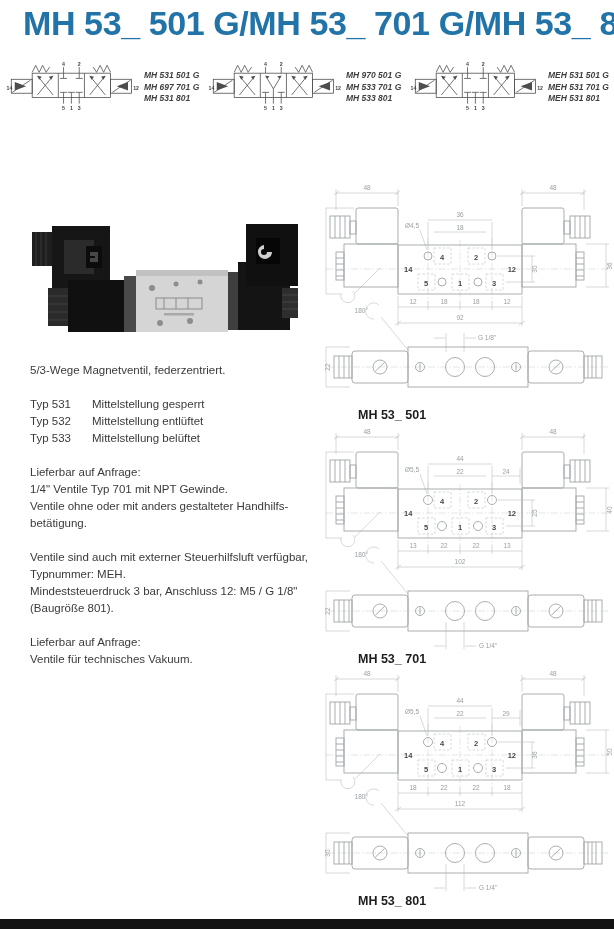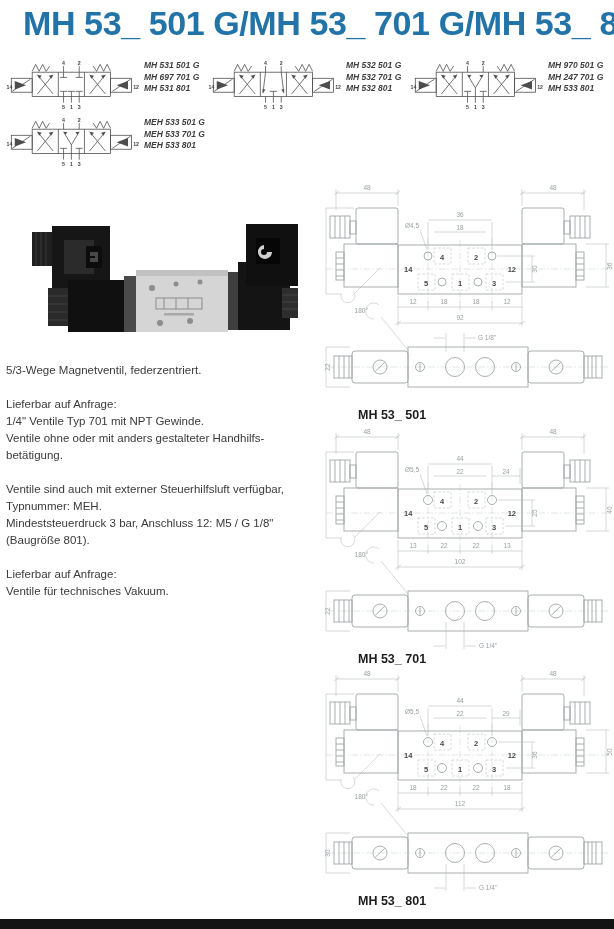--- a/index.html
+++ b/index.html
@@ -2,25 +2,25 @@
 <html><head>
 <meta charset="utf-8">
 <style>
   html,body{margin:0;padding:0}
   body{width:614px;height:929px;position:relative;background:#ffffff;
        font-family:"Liberation Sans",sans-serif;overflow:hidden}
   .title{position:absolute;left:23px;top:4px;font-size:34px;font-weight:bold;
          color:#2273a7;letter-spacing:-0.4px;white-space:nowrap}
   .symbols{position:absolute;left:6px;top:60px;display:grid;
            grid-template-columns:202px 202px 200px;grid-auto-rows:55px;row-gap:2px}
-  .sym-cell{display:flex;}
+  .sym-cell{display:flex;align-items:center}
   .sym-labels{font-size:8.5px;font-style:italic;font-weight:bold;color:#3e3e3e;
               line-height:11.5px;white-space:nowrap;margin-left:2px}
   .photo{position:absolute;left:24px;top:218px}
-  .textblock{position:absolute;left:6px;top:362px;width:304px;font-size:11.5px;
+  .textblock{position:absolute;left:30px;top:362px;width:304px;font-size:11.5px;
              color:#3a3a3a;line-height:17px}
   .para{white-space:pre-line;margin:0 0 17px 0}
   .typ-table{margin:0 0 17px 0}
   .typ-row{display:flex}
   .typ-col{width:62px;flex:none}
   .gap{margin-top:16px}
   .drawing{position:absolute;left:322px}
   .pos1{top:180px}.pos2{top:424px}.pos3{top:666px}
   .ln{fill:none;stroke:#9fa5a8;stroke-width:0.9}
   .dm{fill:none;stroke:#b5b9bc;stroke-width:0.55}
@@ -114,46 +114,36 @@
         <use href="#v531" xlink:href="#v531"></use>
       </svg>
     <div class="sym-labels">
       <div>MH 531 501 G</div>
       <div>MH 697 701 G</div>
       <div>MH 531 801</div>
     </div>
   </div>
   <div class="sym-cell">
     <svg width="136" height="54" viewBox="0 0 156 62">
-        <use href="#v532" xlink:href="#v532"></use>
-      </svg>
-    <div class="sym-labels">
-      <div>MH 532 501 G</div>
-      <div>MH 532 701 G</div>
-      <div>MH 532 801</div>
-    </div>
-  </div>
-  <div class="sym-cell">
-    <svg width="136" height="54" viewBox="0 0 156 62">
         <use href="#v533" xlink:href="#v533"></use>
       </svg>
     <div class="sym-labels">
       <div>MH 970 501 G</div>
-      <div>MH 247 701 G</div>
+      <div>MH 533 701 G</div>
       <div>MH 533 801</div>
     </div>
   </div>
   <div class="sym-cell">
     <svg width="136" height="54" viewBox="0 0 156 62">
-        <use href="#v533" xlink:href="#v533"></use>
+        <use href="#v531" xlink:href="#v531"></use>
       </svg>
     <div class="sym-labels">
-      <div>MEH 533 501 G</div>
-      <div>MEH 533 701 G</div>
-      <div>MEH 533 801</div>
+      <div>MEH 531 501 G</div>
+      <div>MEH 531 701 G</div>
+      <div>MEH 531 801</div>
     </div>
   </div>
 </div>
 
 <svg class="photo" width="276" height="134" viewBox="0 0 276 134">
   <rect x="8" y="14" width="20" height="34" fill="#1f1f1f"></rect>
   <line x1="12" y1="14" x2="12" y2="48" stroke="#3a3a3a"></line>
     <line x1="17" y1="14" x2="17" y2="48" stroke="#3a3a3a"></line>
     <line x1="22" y1="14" x2="22" y2="48" stroke="#3a3a3a"></line>
   <rect x="28" y="8" width="58" height="62" fill="#161616"></rect>
@@ -185,20 +175,34 @@
   <rect x="232" y="20" width="24" height="26" fill="#060606"></rect>
   <path d="M240,27 a7,7 0 1 0 8,7 l-5,0 a3,3 0 1 1 -3,-3 z" fill="#cfcfcf"></path>
   <rect x="258" y="70" width="16" height="30" fill="#2e2e2e"></rect>
   <line x1="258" y1="77" x2="274" y2="77" stroke="#454545"></line>
     <line x1="258" y1="84" x2="274" y2="84" stroke="#454545"></line>
     <line x1="258" y1="91" x2="274" y2="91" stroke="#454545"></line>
 </svg>
 
 <div class="textblock">
   <p class="para">5/3-Wege Magnetventil, federzentriert.</p>
+  <div class="typ-table">
+    <div class="typ-row">
+      <span class="typ-col">Typ 531</span>
+      <span>Mittelstellung gesperrt</span>
+    </div>
+    <div class="typ-row">
+      <span class="typ-col">Typ 532</span>
+      <span>Mittelstellung entlüftet</span>
+    </div>
+    <div class="typ-row">
+      <span class="typ-col">Typ 533</span>
+      <span>Mittelstellung belüftet</span>
+    </div>
+  </div>
   <p class="para">Lieferbar auf Anfrage:
 1/4" Ventile Typ 701 mit NPT Gewinde.
 Ventile ohne oder mit anders gestalteter Handhilfs-
 betätigung.</p>
   <p class="para gap">Ventile sind auch mit externer Steuerhilfsluft verfügbar,
 Typnummer: MEH.
 Mindeststeuerdruck 3 bar, Anschluss 12: M5 / G 1/8"
 (Baugröße 801).</p>
   <p class="para gap">Lieferbar auf Anfrage:
 Ventile für technisches Vakuum.</p>

